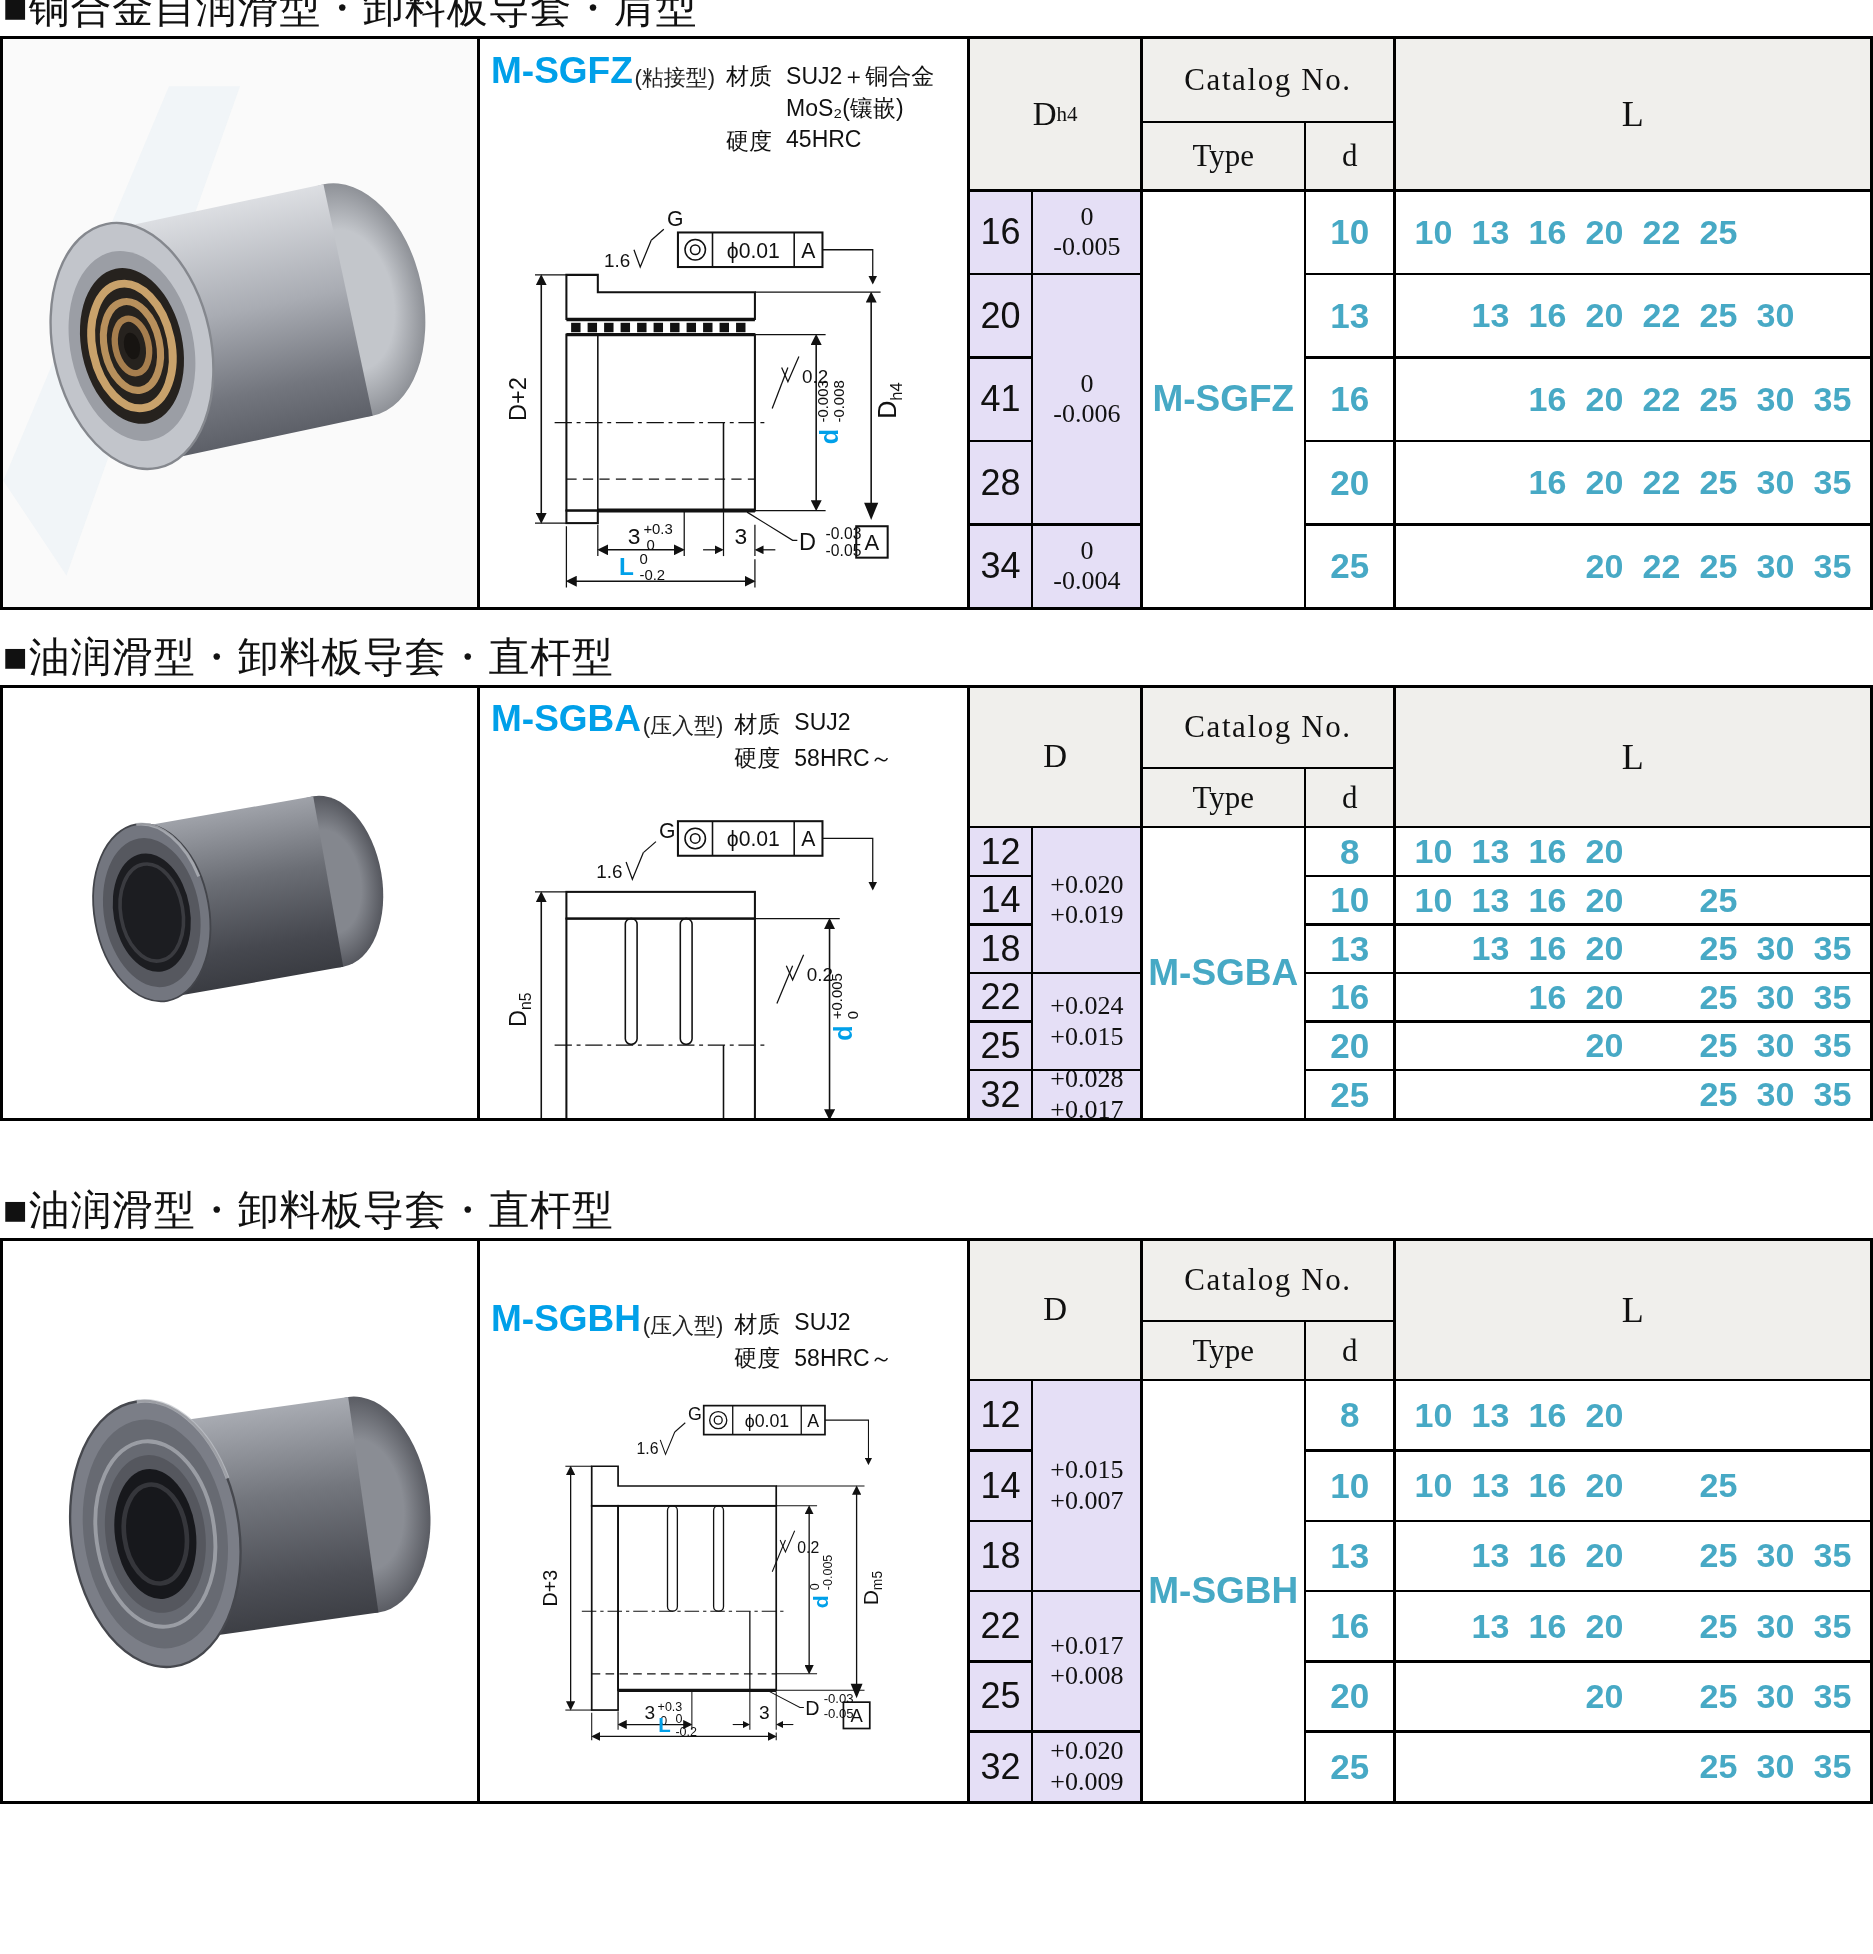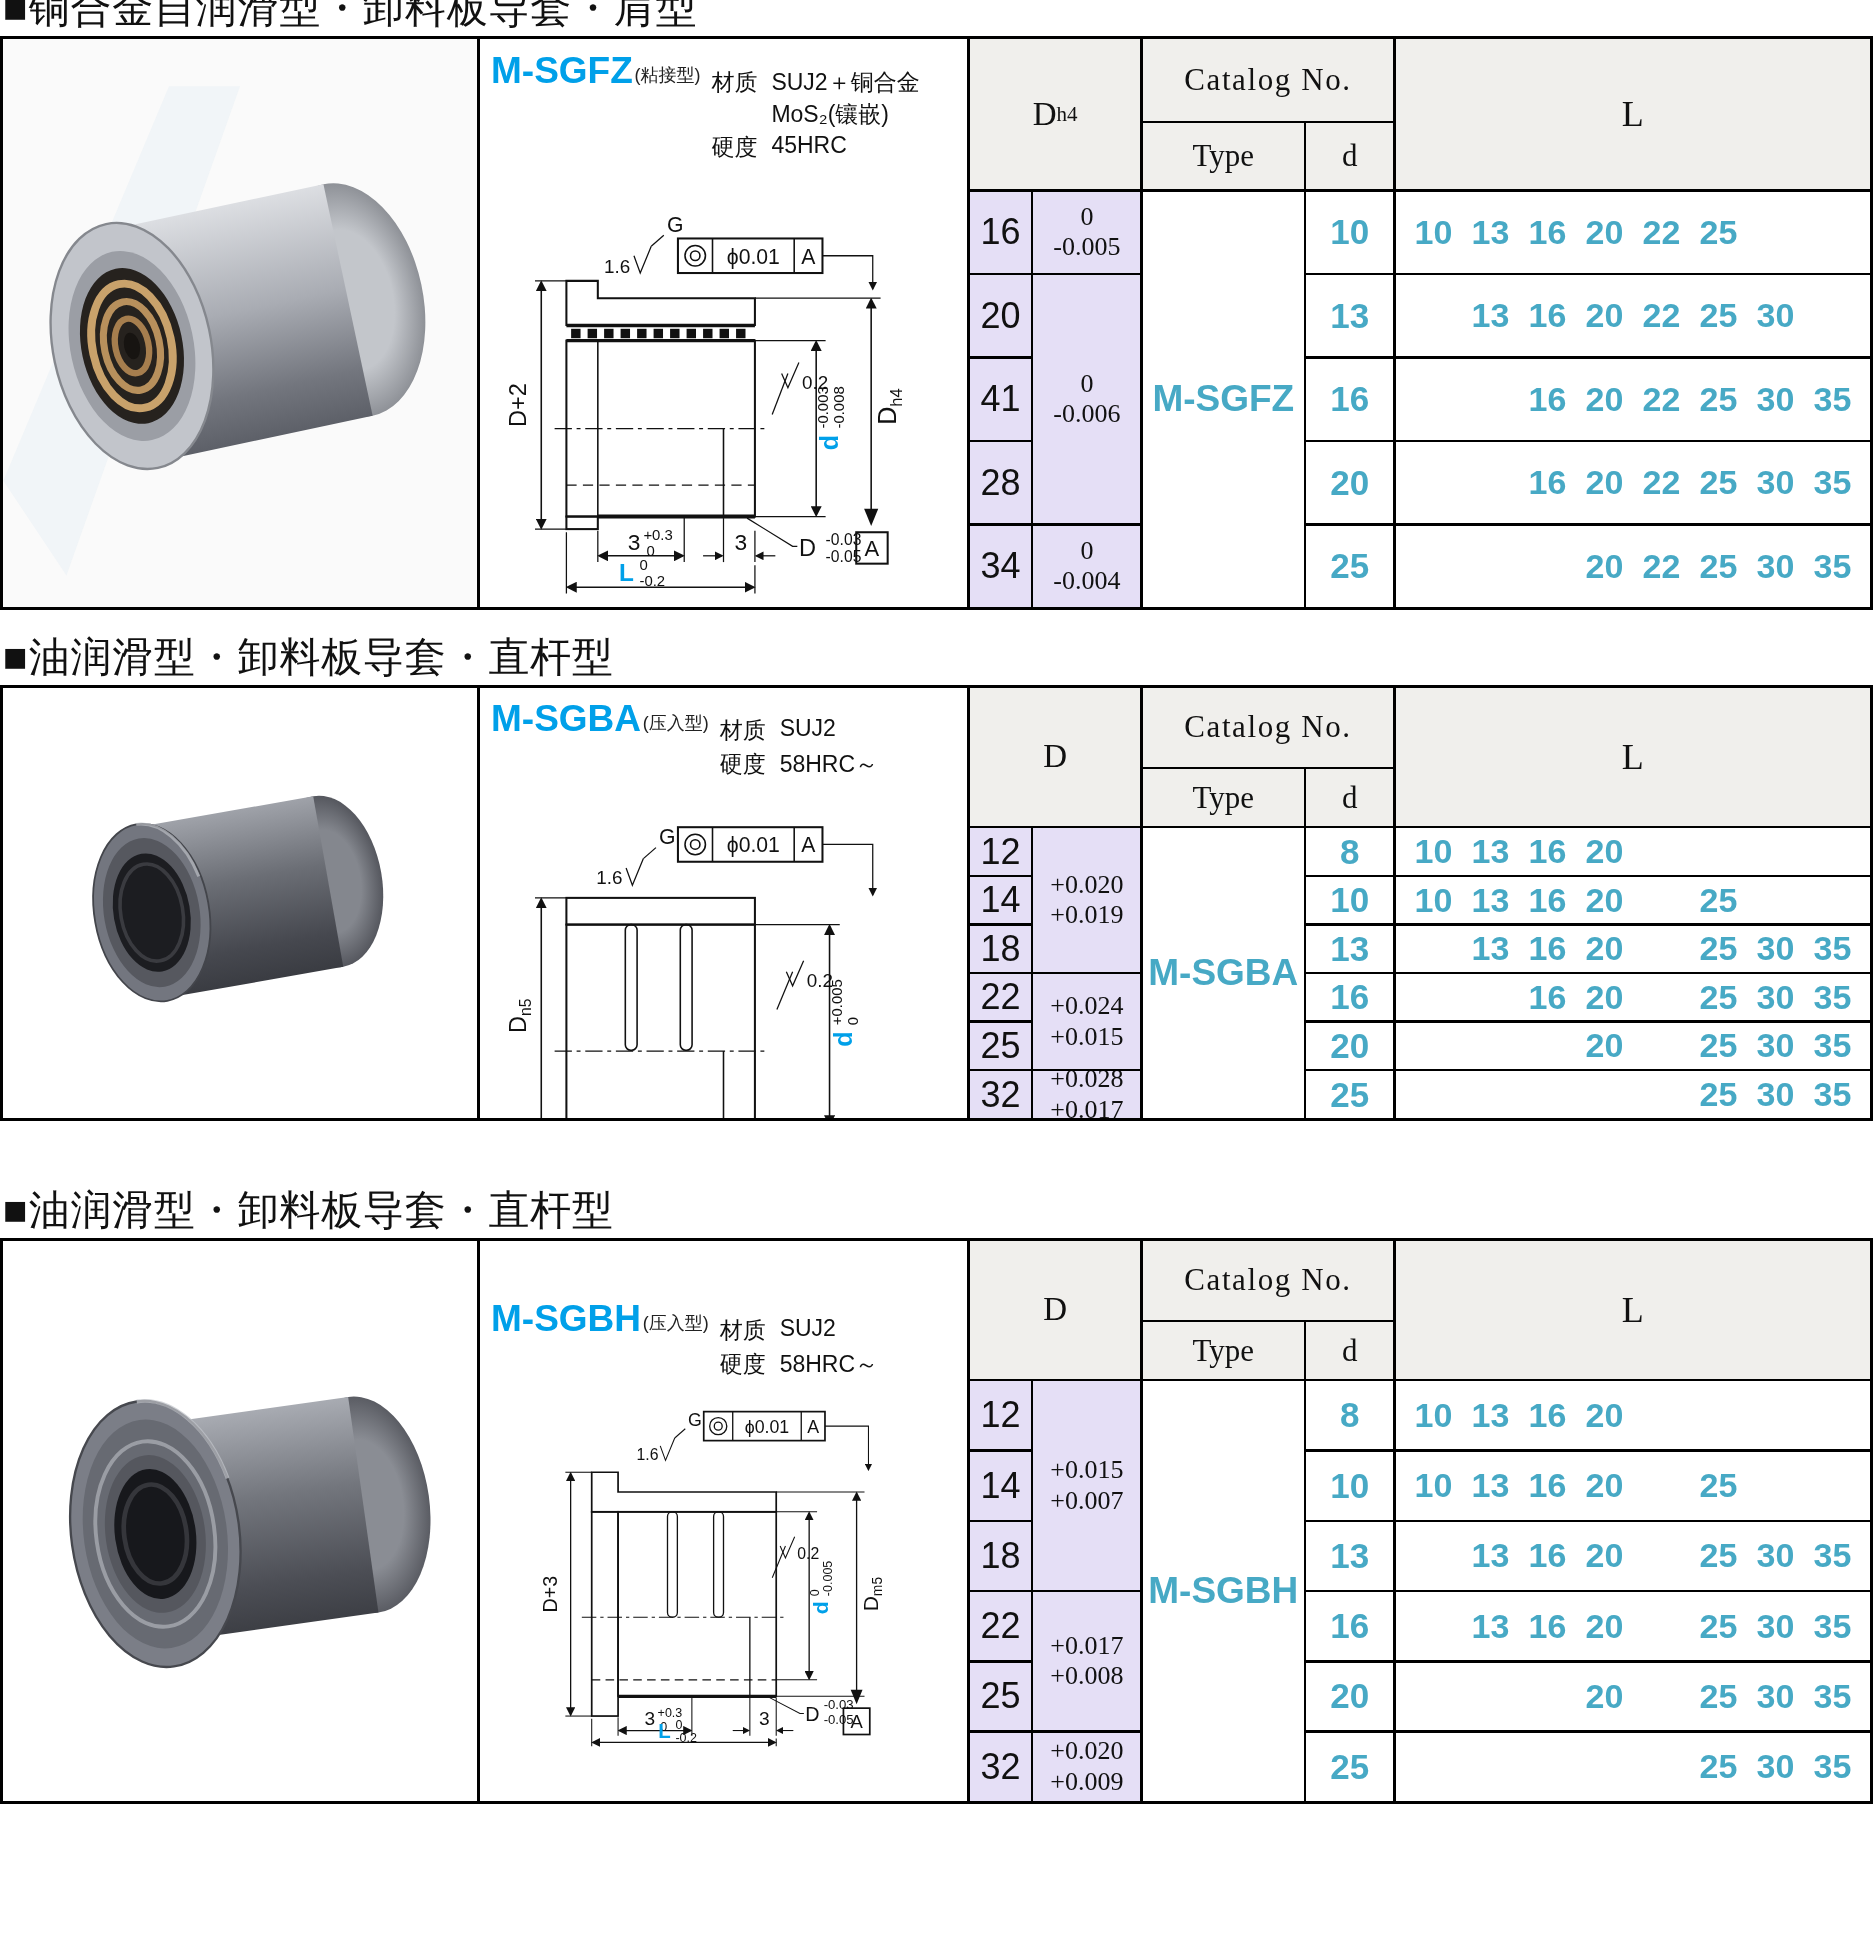--- a/index.html
+++ b/index.html
@@ -8,23 +8,23 @@
   .sec-title { font-family:"Liberation Serif",serif; font-size:41px; font-weight:400;
                display:flex; align-items:flex-end; padding-left:3.1px; letter-spacing:0.8px; }
   .sec-box { display:flex; border:3.9px solid #000; box-sizing:border-box; background:#fff; }
 
   .photo-cell { width:474px; border-right:3.9px solid #000; box-sizing:content-box; overflow:hidden; background:#fff; }
   .photo-cell svg { display:block; width:100%; height:100%; }
 
   .drawing-cell { width:487px; border-right:3.9px solid #000; overflow:hidden; background:#fff; }
   .prod-header { display:flex; align-items:flex-start; padding:12.6px 4.7px 0 11px; }
   .prod-name { color:#00a0e9; font-weight:bold; font-size:37px; line-height:1; letter-spacing:0px; }
-  .prod-note { font-size:18px; color:#222; margin:11px 0 0 1.6px; white-space:nowrap; }
+  .prod-note { font-size:22px; color:#222; margin:11px 0 0 1.6px; white-space:nowrap; }
   .spec { display:grid; grid-template-columns:auto auto; column-gap:14px; row-gap:1.6px;
-          font-size:23px; margin:15px 0 0 11px; white-space:nowrap; }
+          font-size:23px; margin:9px 0 0 11px; white-space:nowrap; }
   .draw-svg { display:block; margin:0 auto; }
 
   .ptable { flex:1; display:grid; grid-template-columns:61px 107px 161px 87px 1fr;
             gap:2.4px; background:#000; box-sizing:border-box; }
   .cell { background:#fff; display:flex; align-items:center; justify-content:center; overflow:hidden; }
   .hcell { background:#f0efec; font-family:"Liberation Serif",serif; }
   .h-col1 { font-size:33px; }
   .h-col1 sub { font-size:21px; }
   .h-catalog { font-size:31px; letter-spacing:1.6px; }
   .h-type { font-size:31px; }

